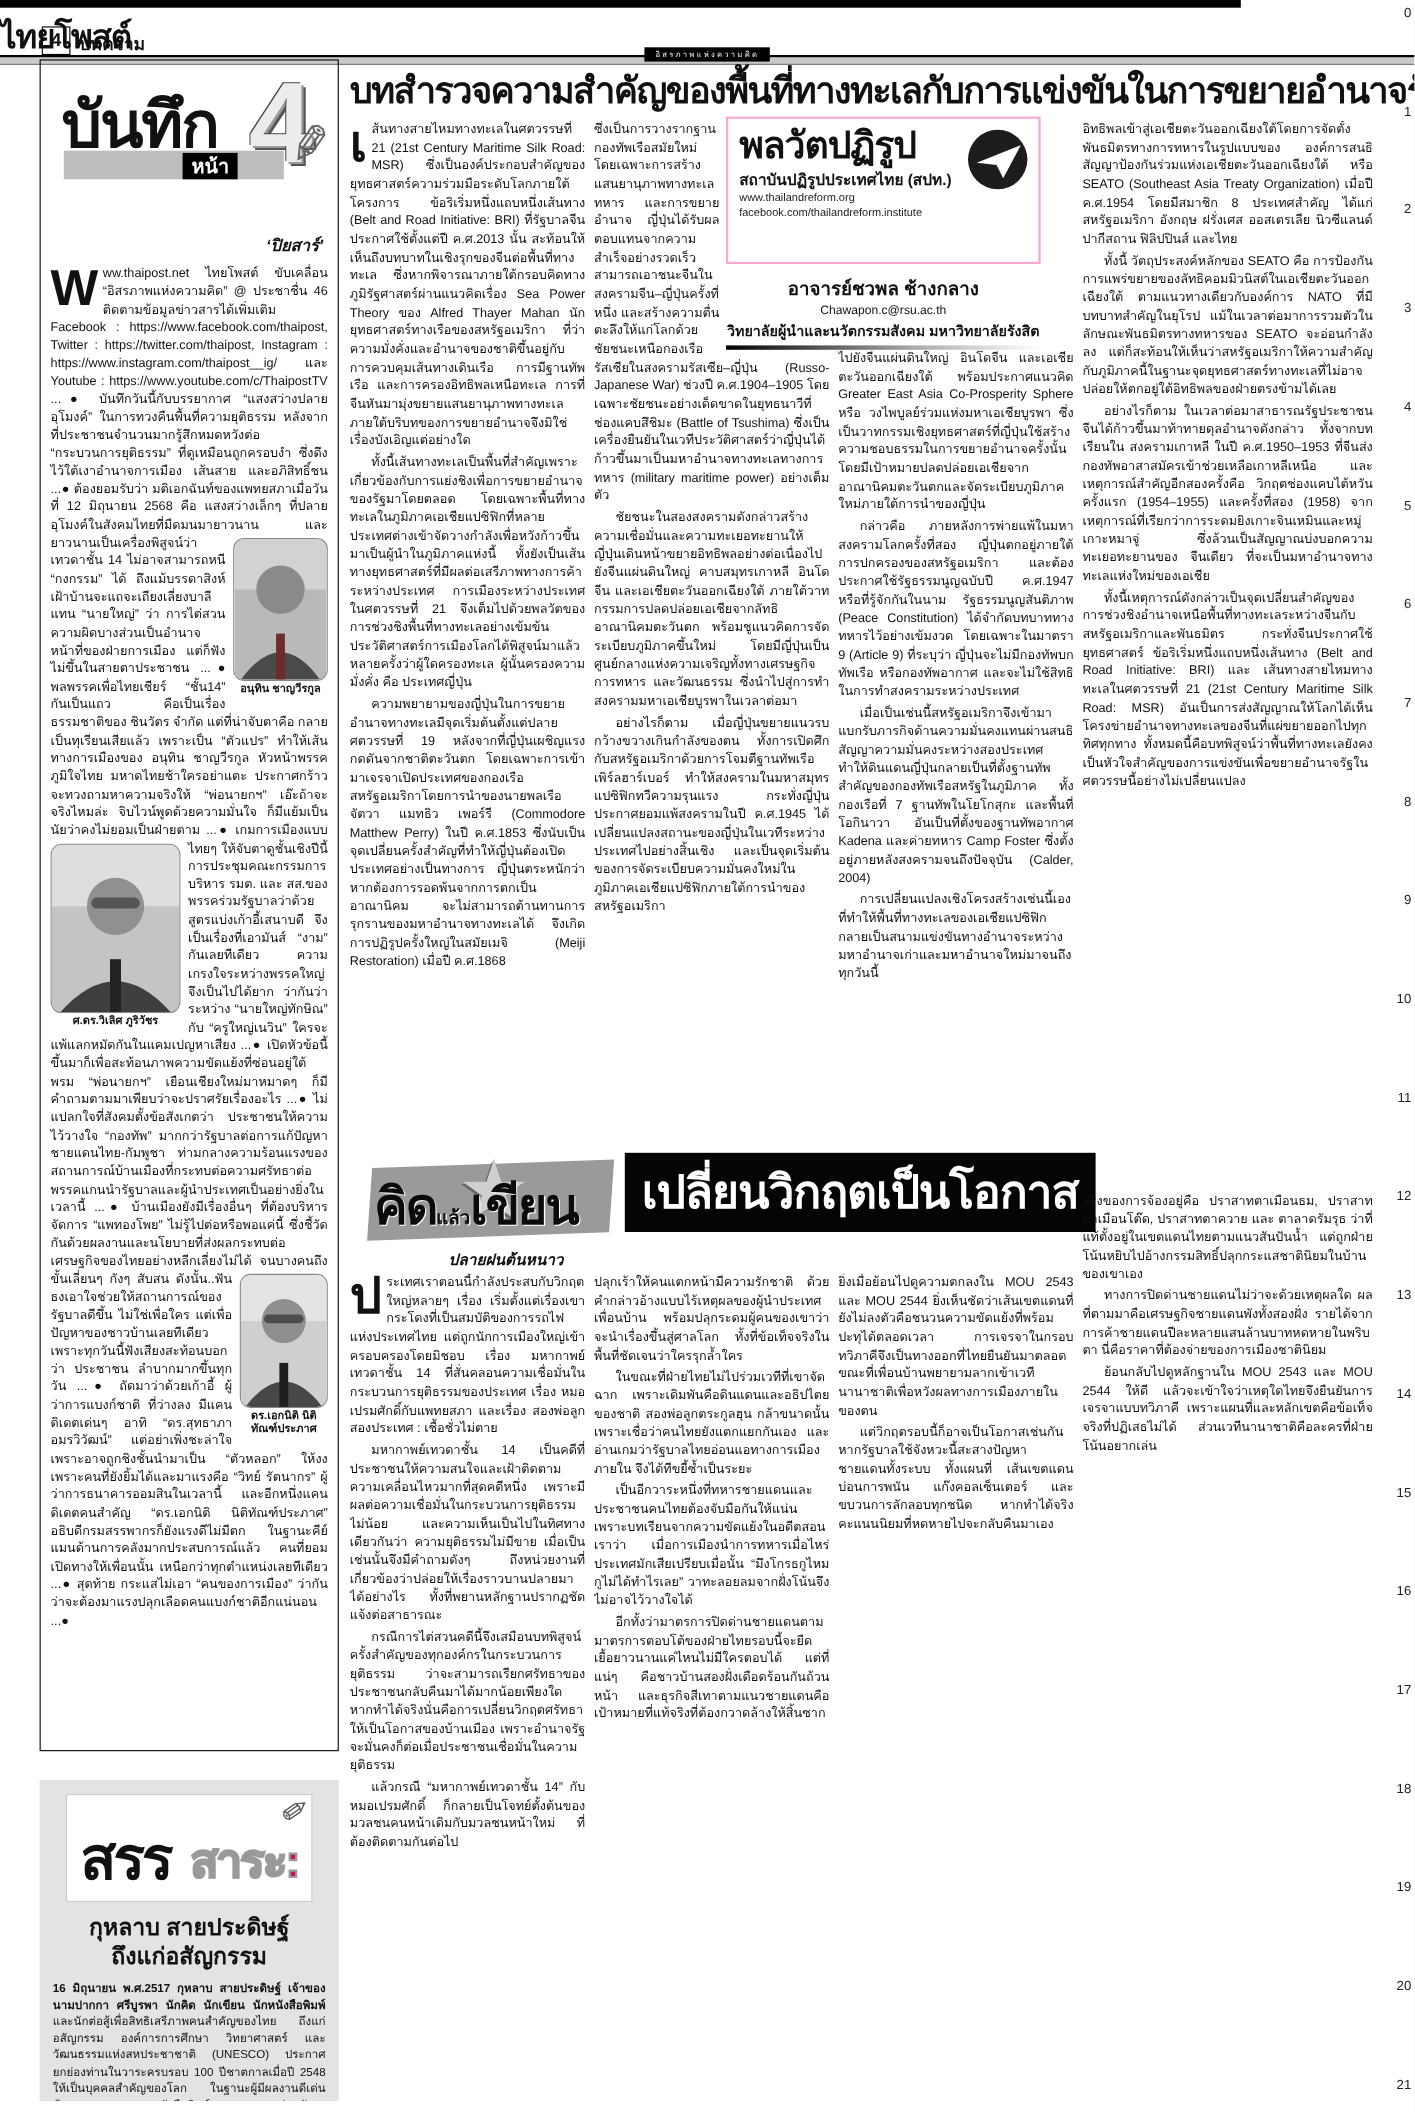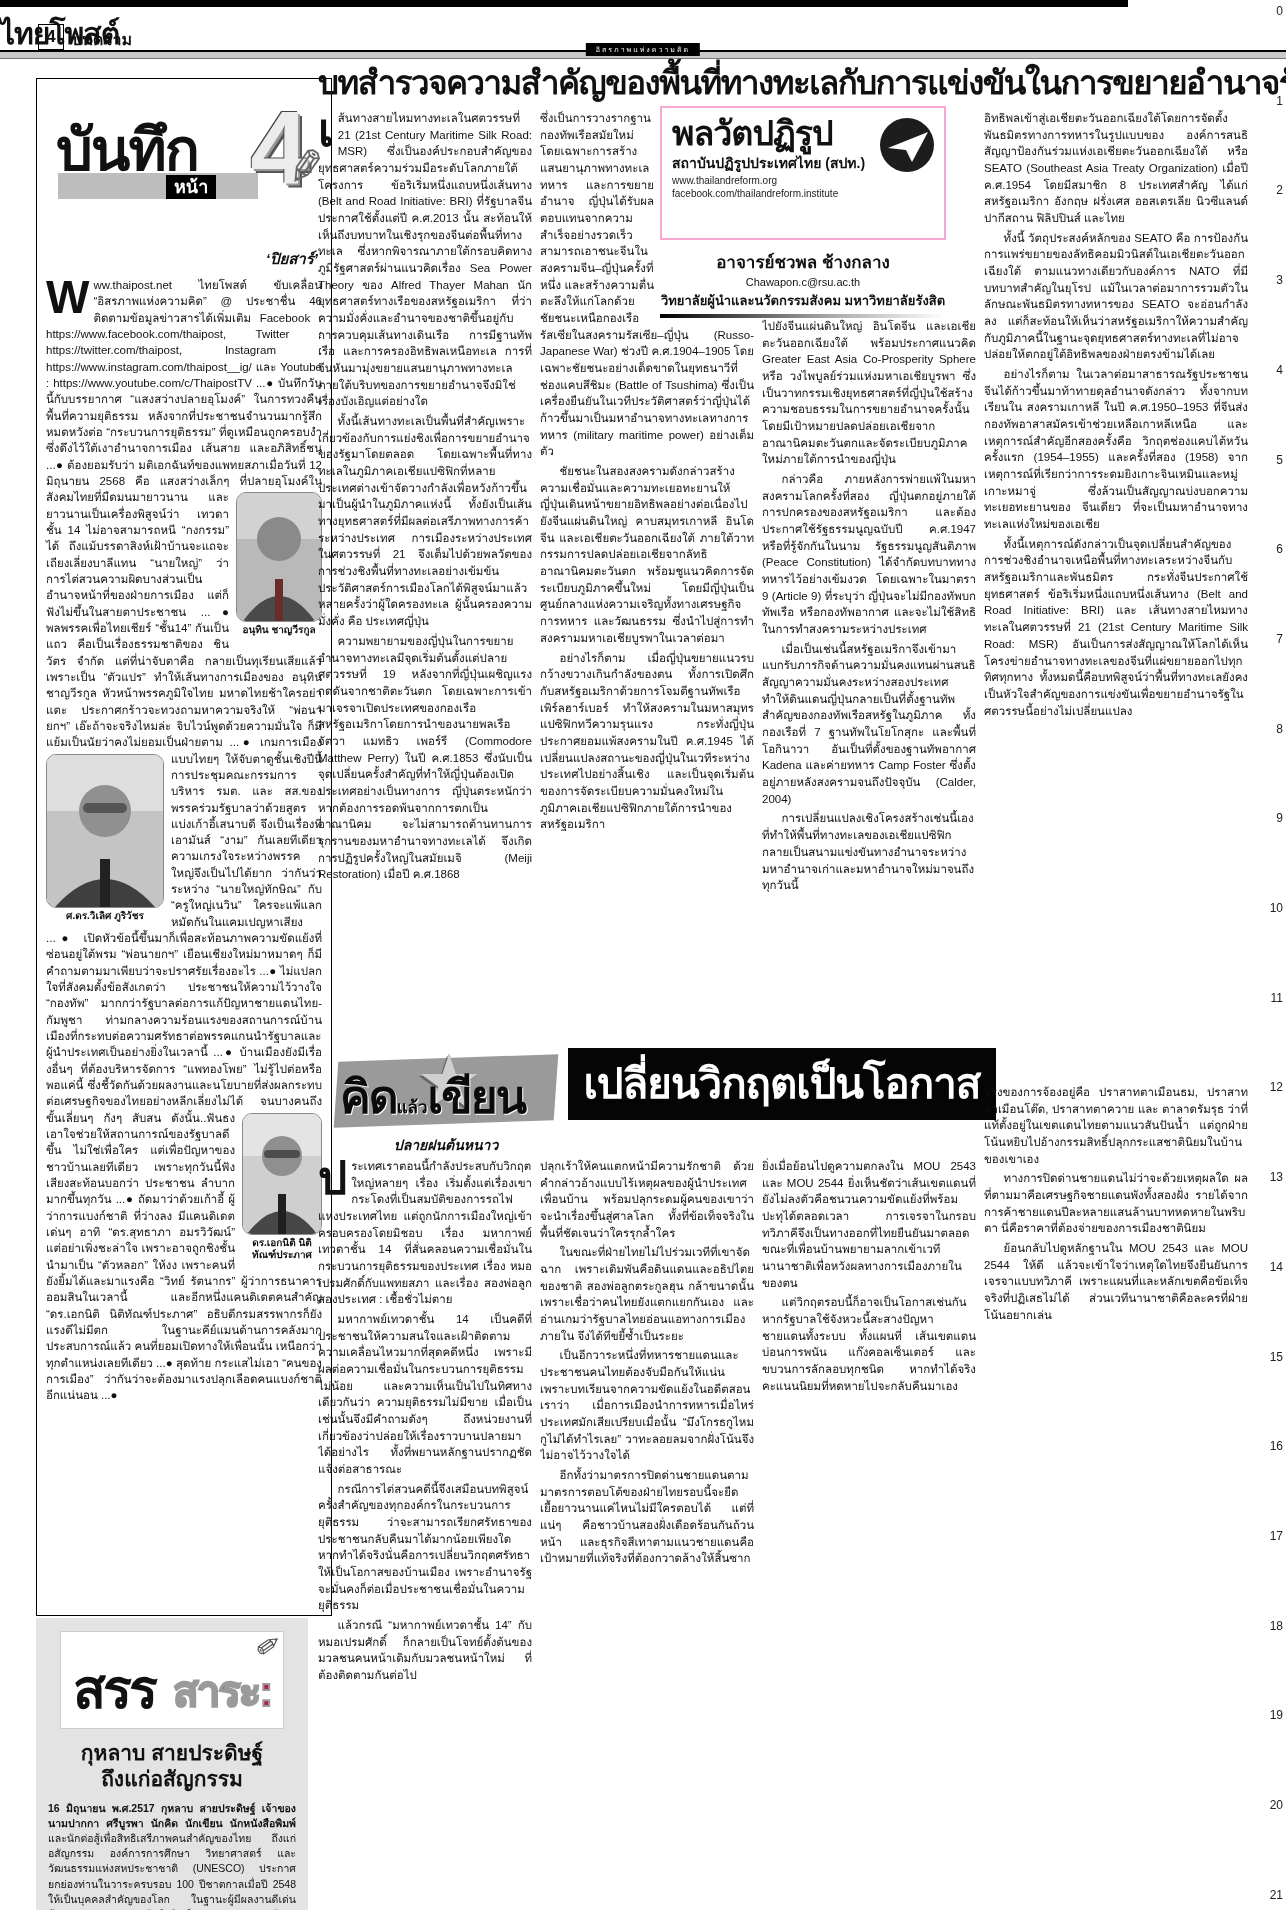--- a/index.html
+++ b/index.html
@@ -14,22 +14,22 @@
   .paper-logo{position:absolute;left:0;right:4px;top:10px;text-align:left;font-weight:900;
               font-size:30px;letter-spacing:-1px;}
   .paper-tagline{position:absolute;left:50%;top:43px;transform:translateX(-50%);background:#000;color:#fff;
                  font-size:7px;padding:1px 10px;letter-spacing:2px;z-index:3;}
   .head-rule{position:absolute;left:0;right:0;top:50px;height:6px;background:#c9c9c9;
              border-top:2px solid #000;border-bottom:1px solid #777;}
   
   .ruler{position:absolute;right:3px;top:4px;height:1898px;display:flex;flex-direction:column;
          justify-content:space-between;font-size:12px;color:#222;text-align:right;width:18px;}
   
-  .note-box{position:absolute;left:36px;top:78px;width:296px;height:1538px;border:1.5px solid #000;
-            padding:16px 9px;box-sizing:border-box;overflow:hidden;}
+  .note-box{position:absolute;left:36px;top:54px;width:272px;height:1538px;border:1.5px solid #000;
+            padding:4px 9px;box-sizing:border-box;overflow:hidden;}
   .note-head{position:relative;height:150px;}
   .note-graybar{position:absolute;left:12px;top:78px;width:200px;height:26px;background:#bdbdbd;}
   .note-word{position:absolute;left:10px;top:8px;font-size:58px;font-weight:900;letter-spacing:-2px;}
   .note-sub{position:absolute;left:120px;top:80px;background:#000;color:#fff;font-weight:bold;
             font-size:18px;padding:0 8px;line-height:24px;}
   .note-num{position:absolute;right:14px;top:-6px;font-size:104px;font-weight:900;color:#ececec;
             text-shadow:-1px -1px 0 #444,2px 2px 0 #9a9a9a,4px 4px 0 #555;}
   .note-pencil{position:absolute;right:-2px;top:44px;font-size:46px;color:#666;transform:rotate(80deg);}
   .note-byline{text-align:right;font-weight:bold;font-style:italic;font-size:15px;margin:2px 4px 6px 0;}
   .note-text{font-size:11.5px;line-height:1.42;text-align:justify;}
@@ -65,21 +65,21 @@
   
   .think-logo{position:absolute;left:330px;top:1044px;width:232px;height:96px;}
   .think-bg{position:absolute;left:6px;top:14px;width:220px;height:66px;background:#9a9a9a;
             transform:skew(-4deg,-2deg);}
   .think-star{position:absolute;left:86px;top:-6px;font-size:74px;color:#cfcfcf;
               text-shadow:0 0 0 #777, -2px 2px 0 #666;}
   .think-text{position:absolute;left:10px;top:16px;font-weight:900;color:#0b0b0b;
               text-shadow:1px 1px 0 #fff;}
   .think-text .big{font-size:46px;letter-spacing:-2px;}
   .think-text .small{font-size:17px;}
-  .think-byline{position:absolute;left:330px;top:1134px;width:232px;text-align:center;
+  .think-byline{position:absolute;left:344px;top:1134px;width:232px;text-align:center;
                 font-style:italic;font-weight:bold;font-size:14px;}
   .banner{position:absolute;left:568px;top:1048px;width:428px;height:72px;background:#050505;color:#fff;
           font-size:42px;font-weight:900;text-align:center;line-height:72px;letter-spacing:-1px;}
   .b1{left:318px;top:1158px;width:214px;height:747px;}
   .b2{left:540px;top:1158px;width:214px;height:747px;}
   .b3{left:762px;top:1158px;width:214px;height:747px;}
   .b4{left:984px;top:1084px;width:264px;height:821px;}
   
   .sara{position:absolute;left:36px;top:1618px;width:272px;height:292px;background:#e3e3e3;
         box-sizing:border-box;padding:14px 12px 10px;overflow:hidden;}

